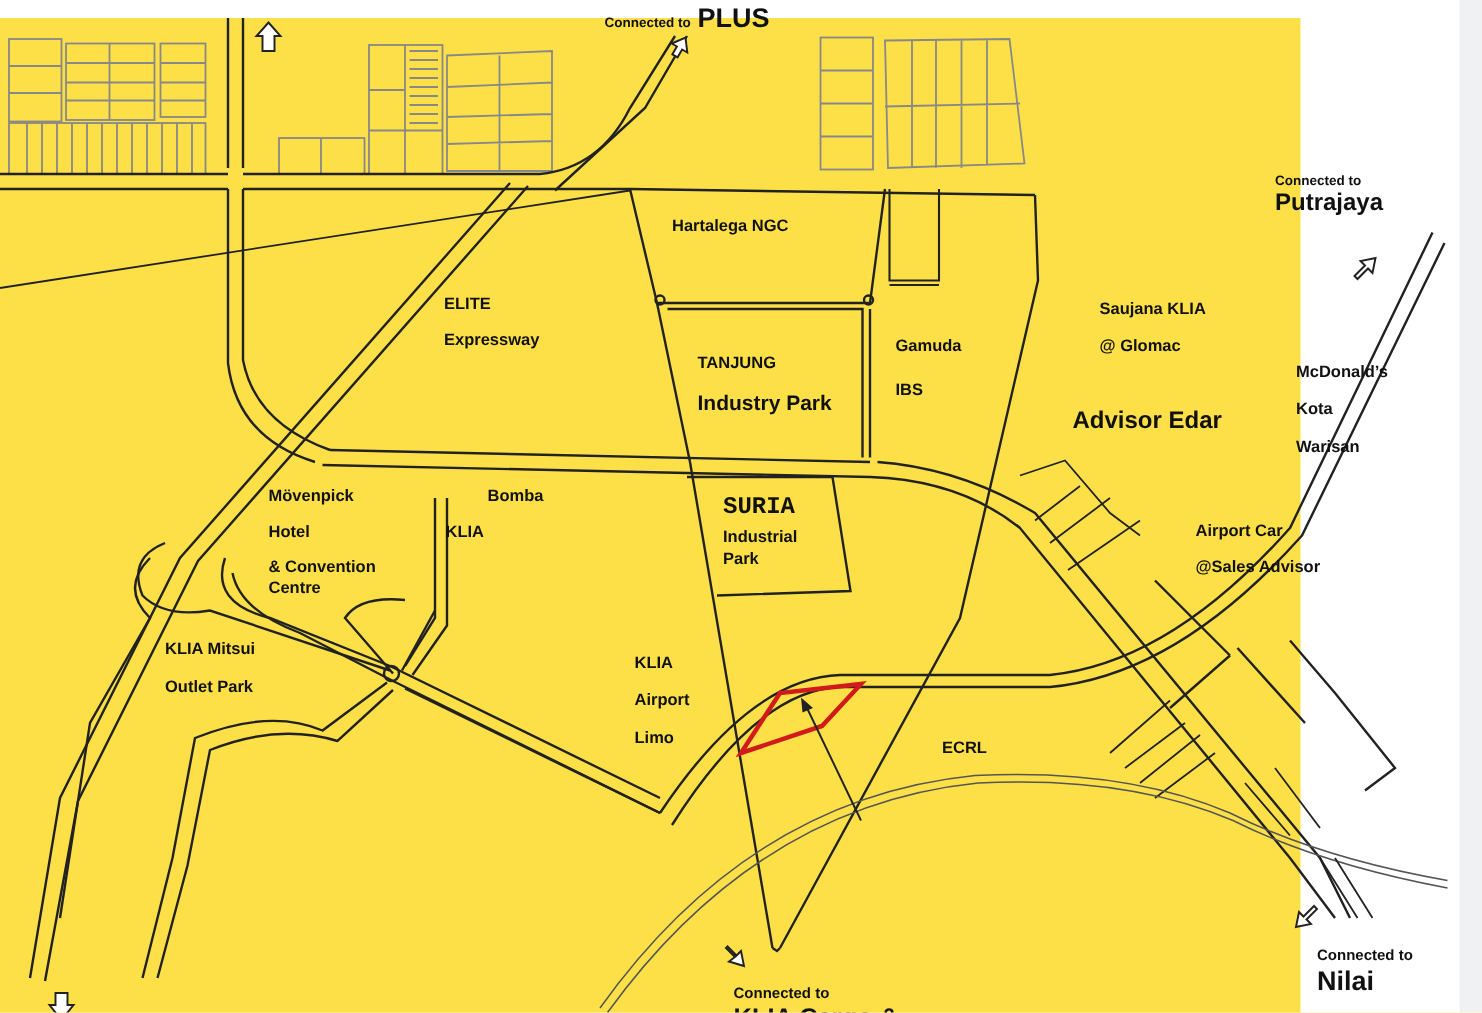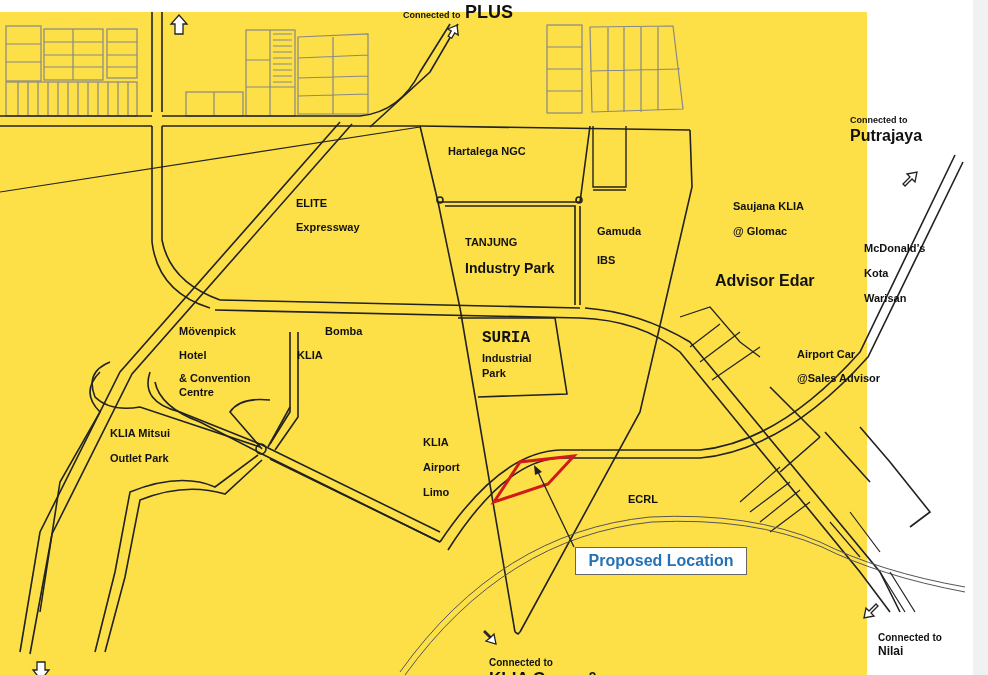--- a/index.html
+++ b/index.html
@@ -127,21 +127,21 @@
 <div class="lbl" style="left:850px;top:103px;">
   <span class="conn-sub" style="font-size:9px;">Connected to</span>
   <span class="conn-main" style="font-size:16px;">Putrajaya</span>
 </div>
 <div class="lbl" style="left:489px;top:645px;">
   <span class="conn-sub" style="font-size:10px;">Connected to</span>
   <span class="conn-main" style="font-size:17px;">KLIA Cargo &amp;</span>
 </div>
 <div class="lbl" style="left:878px;top:620px;">
   <span class="conn-sub" style="font-size:10px;">Connected to</span>
-  <span class="conn-main" style="font-size:12px;">Nilai</span>
+  <span class="conn-main" style="font-size:18px;">Nilai</span>
 </div>
 
 <div class="lbl big" style="left:448px;top:133px;">Hartalega NGC</div>
 <div class="lbl big" style="left:296px;top:185px;">ELITE</div>
 <div class="lbl big" style="left:296px;top:209px;">Expressway</div>
 <div class="lbl big" style="left:465px;top:224px;">TANJUNG</div>
 <div class="lbl" style="left:465px;top:248px;font-size:14px;">Industry Park</div>
 <div class="lbl big" style="left:597px;top:213px;">Gamuda</div>
 <div class="lbl big" style="left:597px;top:242px;">IBS</div>
 <div class="lbl big" style="left:733px;top:188px;">Saujana KLIA</div>
@@ -161,16 +161,15 @@
 <div class="lbl sm" style="left:482px;top:355px;">Park</div>
 <div class="lbl big" style="left:797px;top:336px;">Airport Car</div>
 <div class="lbl big" style="left:797px;top:360px;">@Sales Advisor</div>
 <div class="lbl big" style="left:110px;top:415px;">KLIA Mitsui</div>
 <div class="lbl big" style="left:110px;top:440px;">Outlet Park</div>
 <div class="lbl big" style="left:423px;top:424px;">KLIA</div>
 <div class="lbl big" style="left:423px;top:449px;">Airport</div>
 <div class="lbl big" style="left:423px;top:474px;">Limo</div>
 <div class="lbl big" style="left:628px;top:481px;">ECRL</div>
 
-<div id="proposed-box">Proposed Location</div>
 </div>
 
 <div id="rightstrip"></div>
 
 </body></html>

